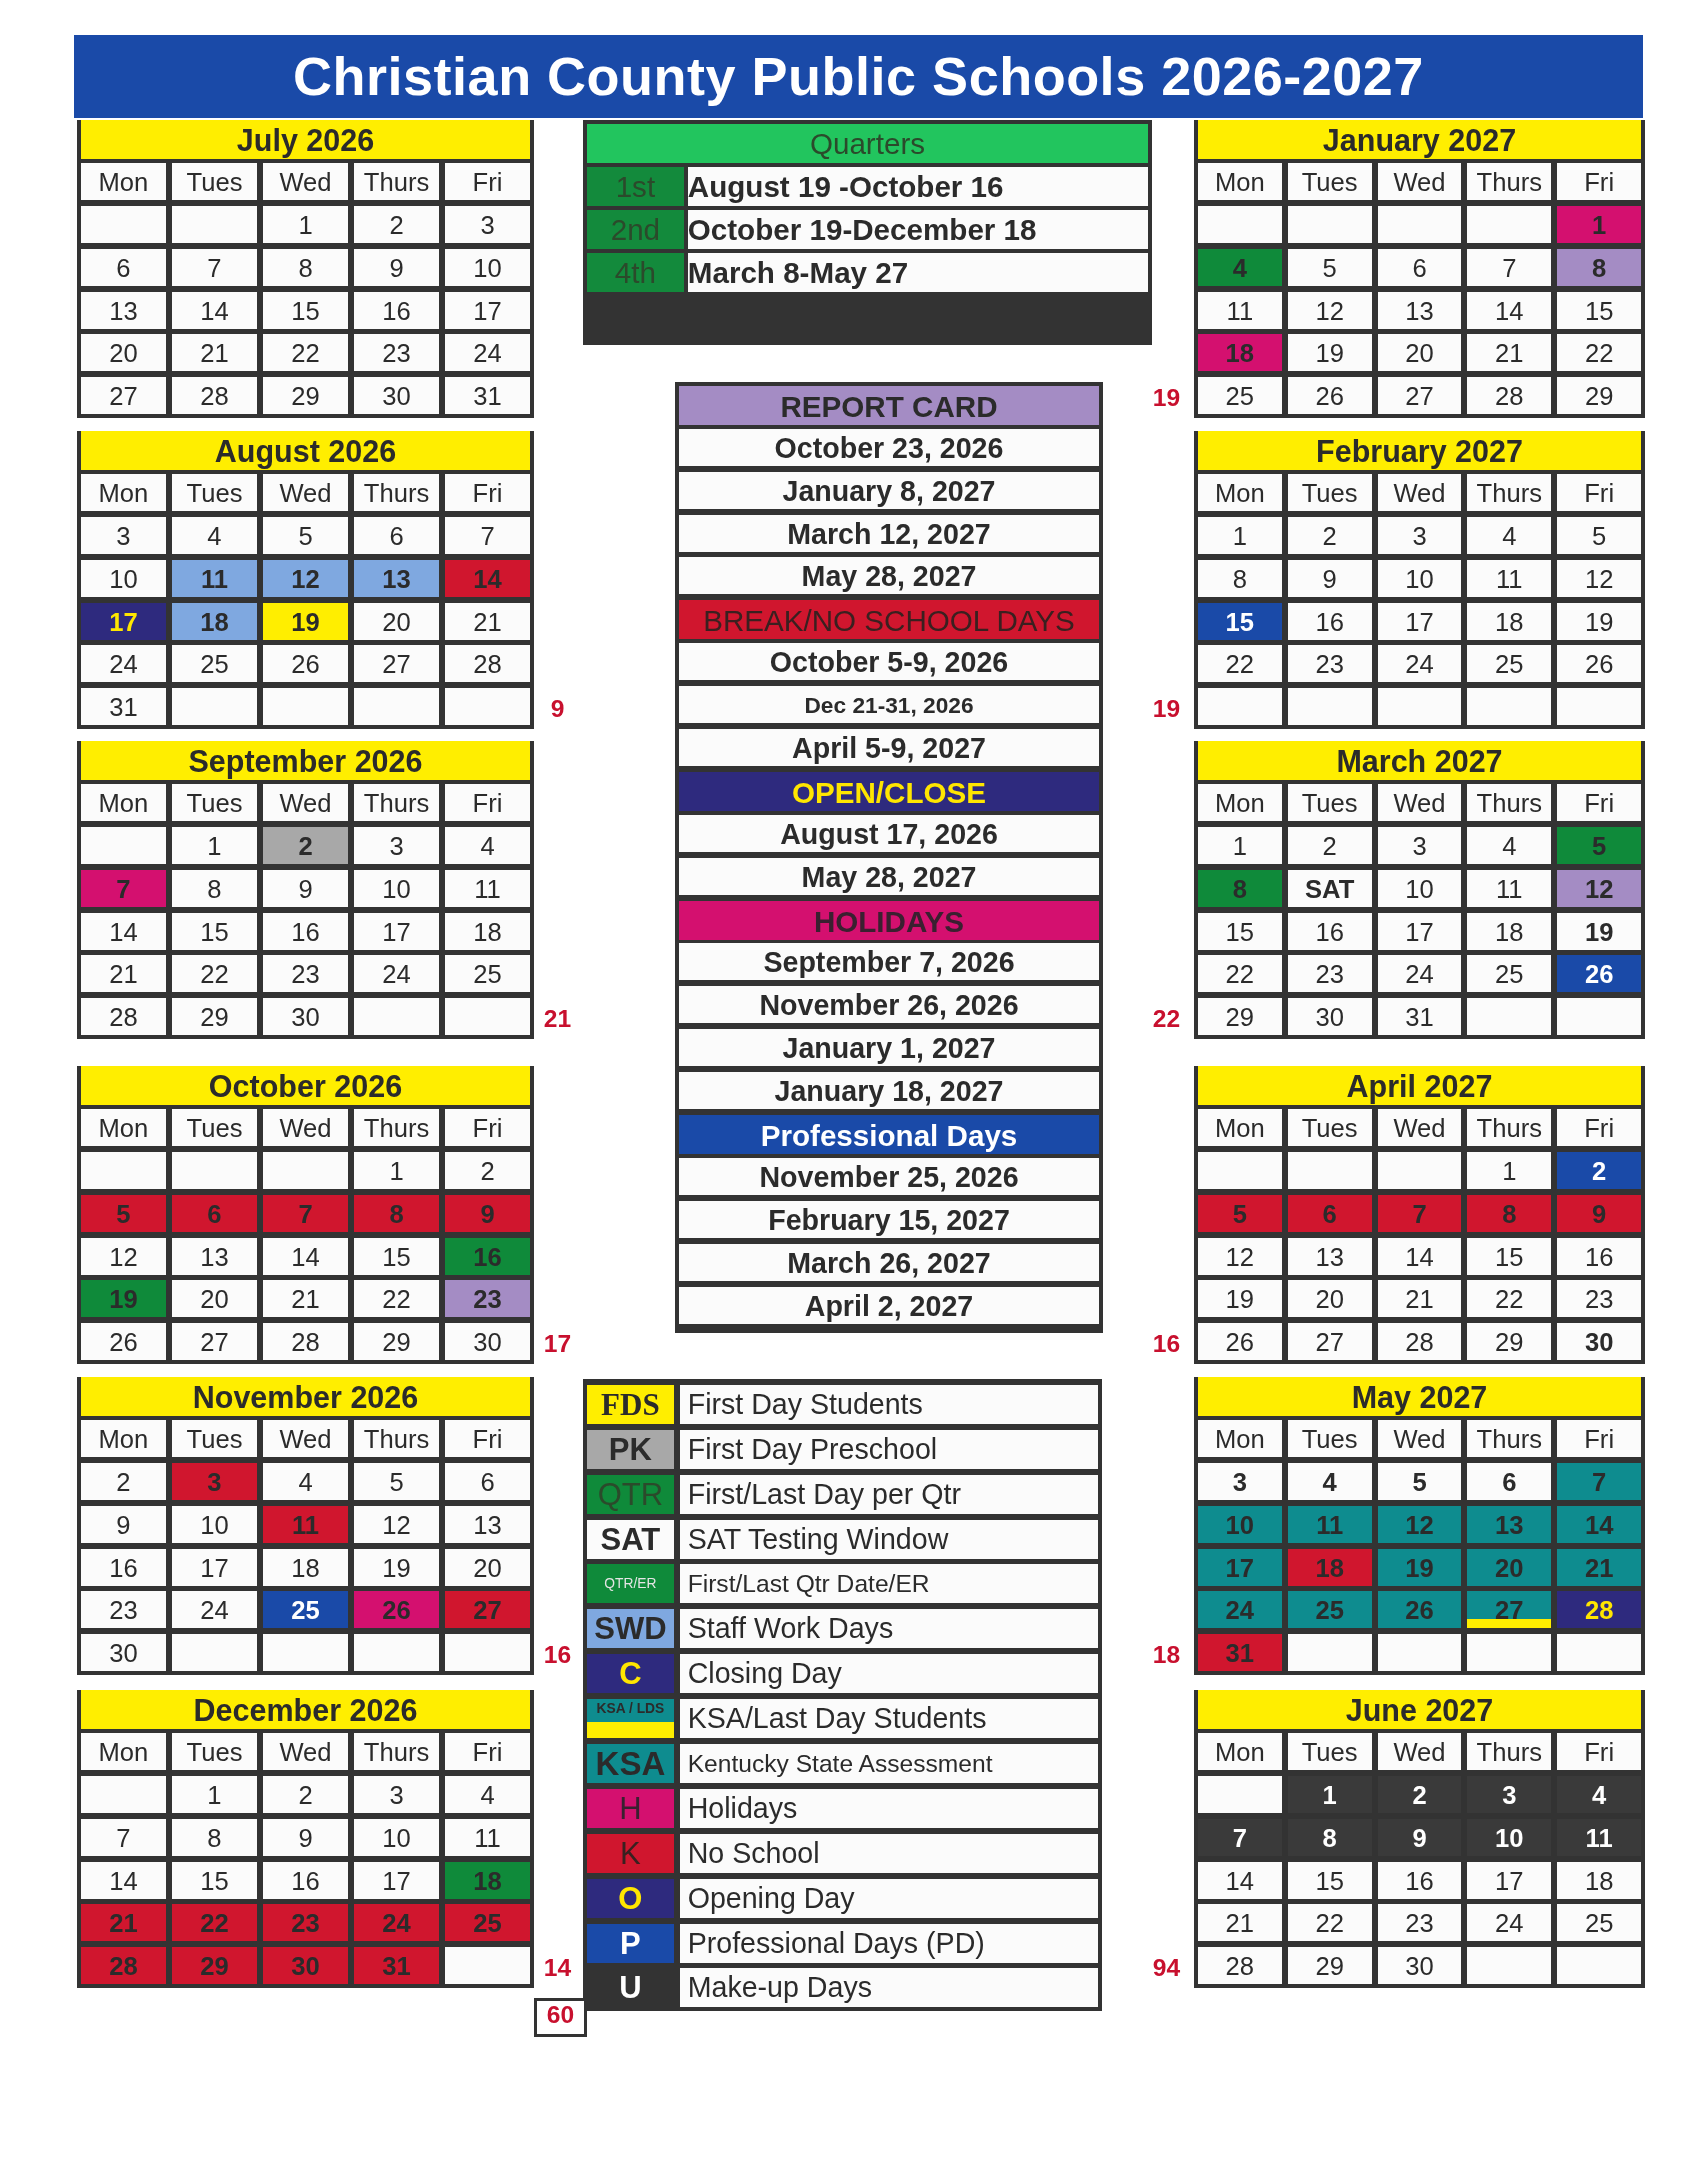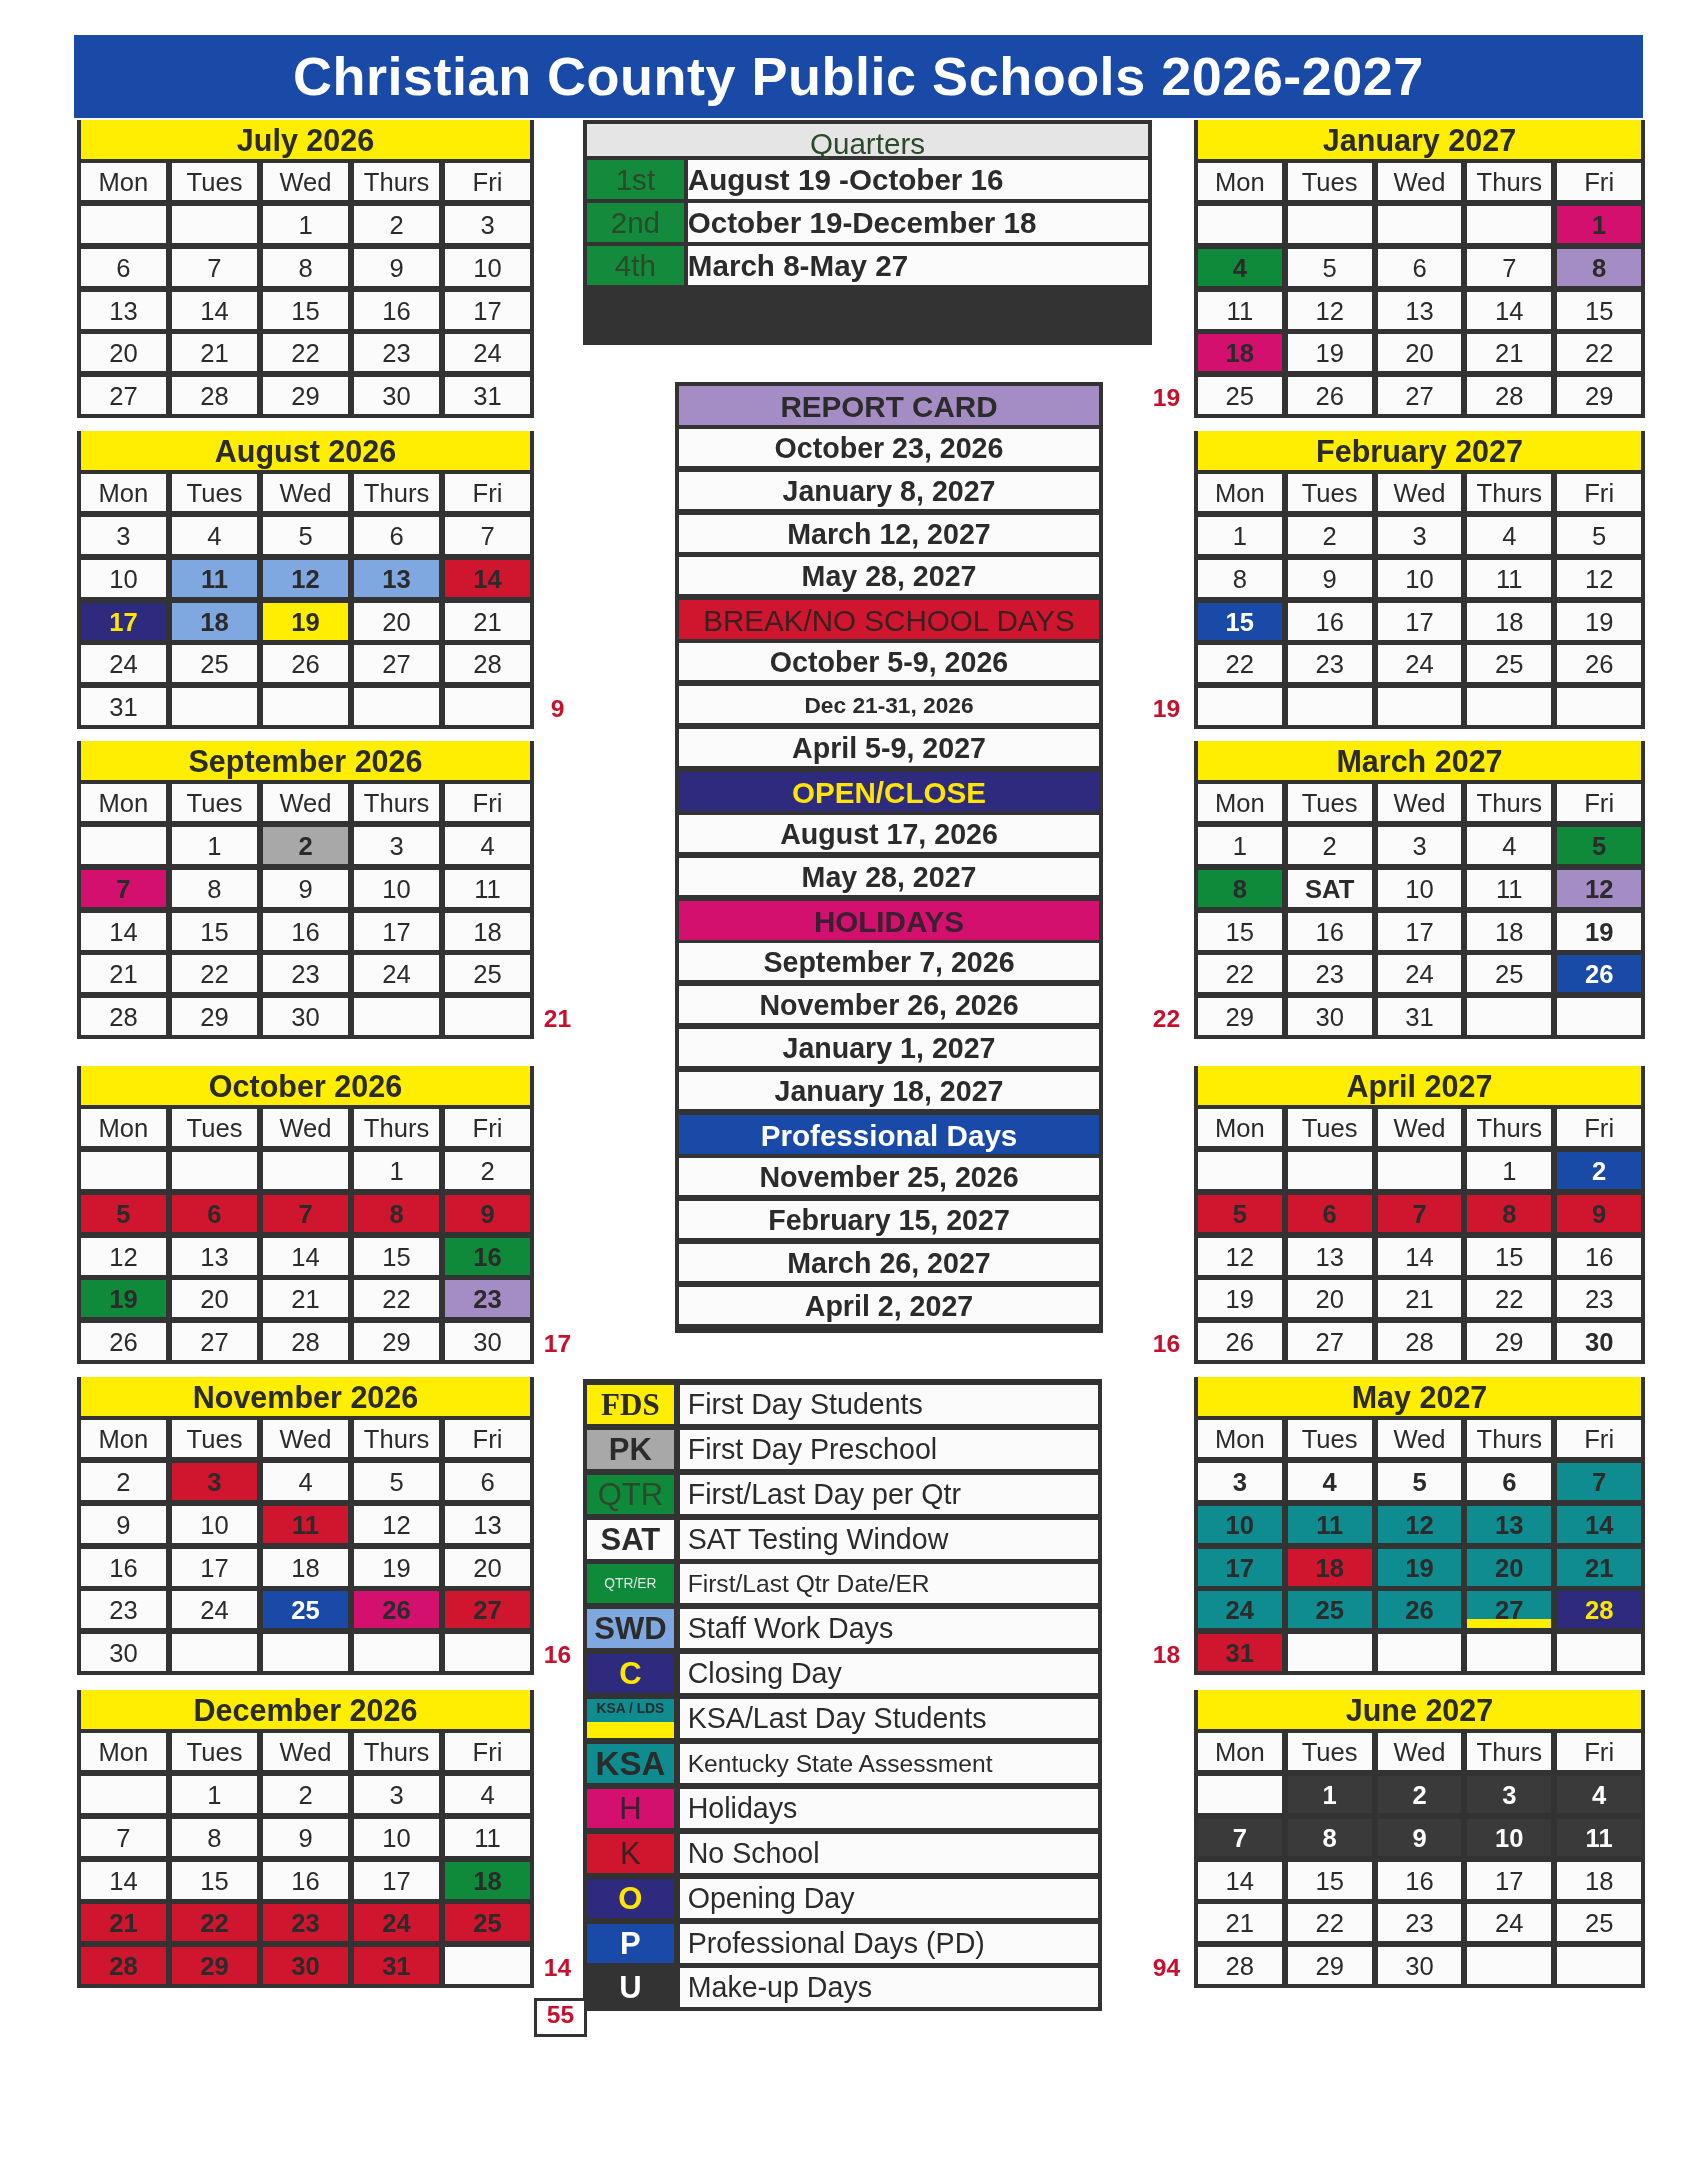--- a/index.html
+++ b/index.html
@@ -23,21 +23,21 @@
   .f-rc { background:#a48cc4 !important; font-weight:bold; }
   .f-p { background:#1a4aa8 !important; color:#fff !important; font-weight:bold; }
   .f-ksa { background:#0e8c8f !important; font-weight:bold; }
   .f-ksalds { background:linear-gradient(#0e8c8f 0 75%, #ffee00 75% 100%) !important; font-weight:bold; }
   .f-u { background:#3a3a3a !important; color:#fff !important; font-weight:bold; }
   .f-sat { font-weight:bold; }
   .count { position:absolute; color:#c8102e; font-weight:bold; font-size:24.6px; text-align:center; }
 
   
   #quarters { left:583px; top:120px; width:569px; height:225px; background:#333; padding:3.9px; }
-  #quarters .qh { background:#e5e5e5; color:#2b4a2b; font-size:29.6px; text-align:center; height:32px; line-height:39px; }
+  #quarters .qh { background:#22c55e; color:#2b4a2b; font-size:29.6px; text-align:center; height:39px; line-height:39px; }
   #quarters .qr { display:flex; height:39px; margin-top:3.9px; }
   #quarters .qk { width:97px; background:#138a3c; color:#2b4a2b; font-size:29.6px; text-align:center; line-height:39px; }
   #quarters .qv { flex:1; margin-left:3.9px; background:#fbfbfb; font-weight:bold; font-size:29.6px; line-height:39px; padding-left:0; }
 
   
   #info { left:675px; top:382px; width:428px; background:#333; padding:3.9px; }
   #info .ih { height:39px; line-height:41px; text-align:center; font-weight:bold; font-size:29.6px; margin-bottom:3.9px; }
   #info .ir { height:37px; line-height:39px; text-align:center; font-weight:bold; font-size:28.6px; background:#fbfbfb; margin-bottom:5.9px; }
   #info .ir.small { font-size:22.7px; }
 
@@ -150,21 +150,21 @@
     <div class="lr">
       <div class="lk" style="background:#1a4aa8;color:#ffffff;">P</div>
       <div class="lv">Professional Days (PD)</div>
     </div>
     <div class="lr">
       <div class="lk" style="background:#333333;color:#ffffff;">U</div>
       <div class="lv">Make-up Days</div>
     </div>
   </div>
 
-<div id="left-total" class="count" style="left:534px; top:1998px; width:47px; height:33px; background:#fff; border:3.9px solid #333; line-height:27.6px;">55</div>
+<div id="left-total" class="count" style="left:534px; top:1998px; width:47px; height:33px; background:#fff; border:3.9px solid #333; line-height:27.6px;">60</div>
 
 <div class="cal" style="left: 77px; top: 120px; width: 457px;">
     <div class="mhead">July 2026</div>
     <div class="grid">
       <div class="c dh">Mon</div>
       <div class="c dh">Tues</div>
       <div class="c dh">Wed</div>
       <div class="c dh">Thurs</div>
       <div class="c dh">Fri</div>
       <div class="c"></div>

